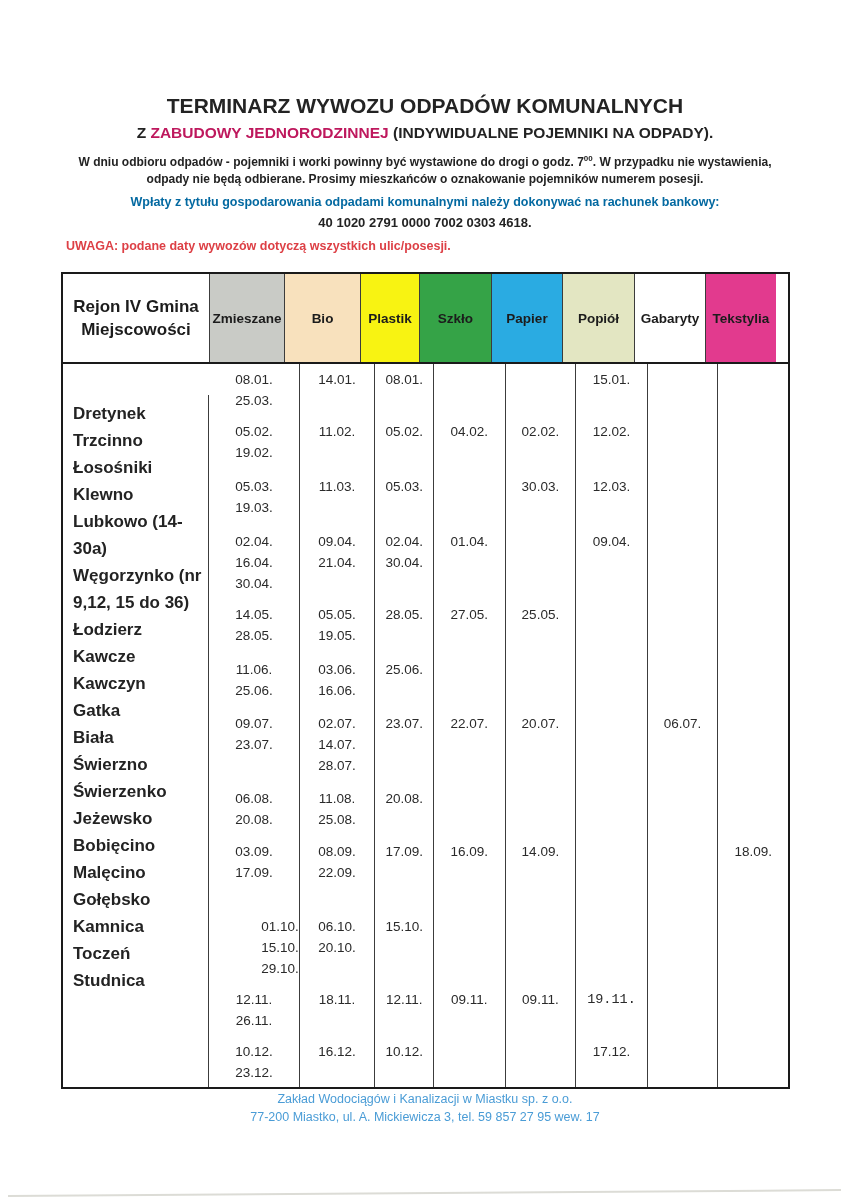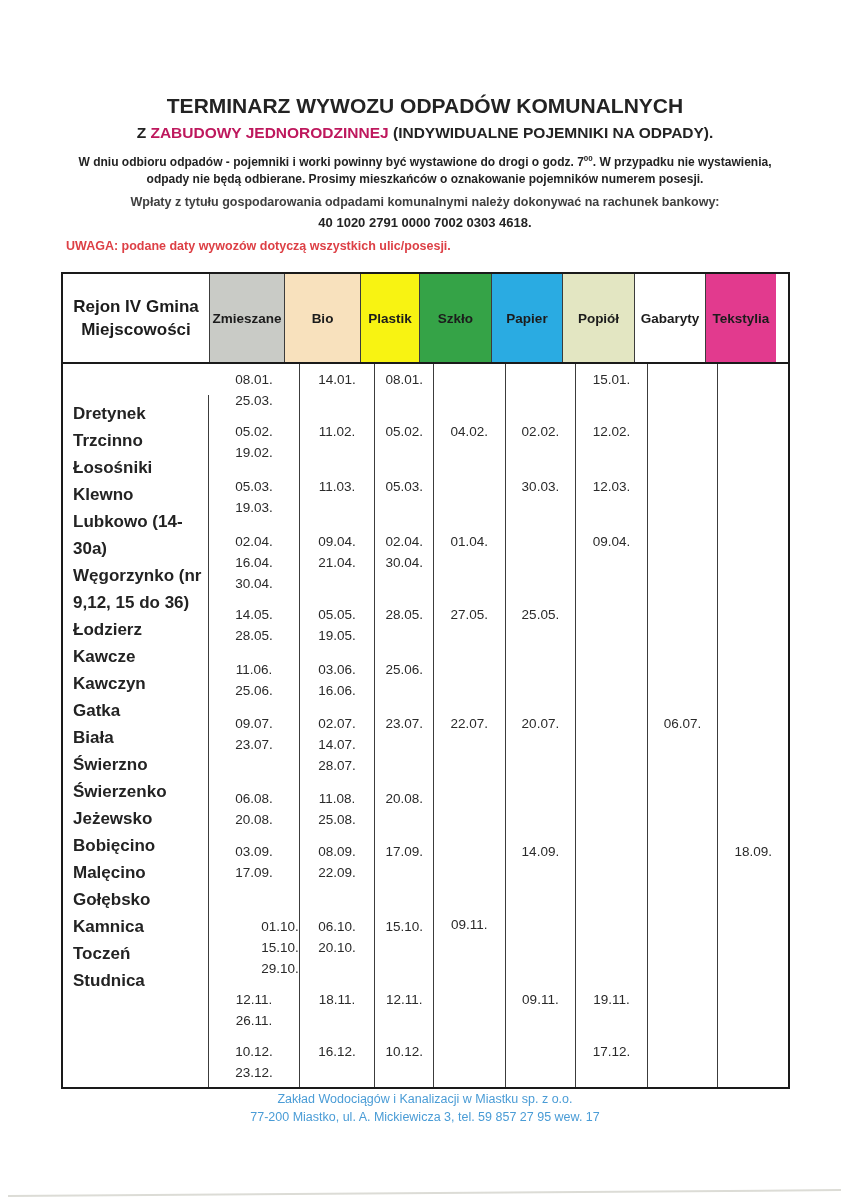--- a/index.html
+++ b/index.html
@@ -13,21 +13,21 @@
   }
   .topblock{position:absolute;left:60px;top:72px;width:730px;text-align:center;}
   .doc-title{font-size:20px;font-weight:bold;letter-spacing:.2px;}
   .doc-title .tmain{color:#232323;text-decoration:underline;}
   .doc-title .tyear{color:#d42a26;text-decoration:underline;}
   .heading1{margin-top:22px;font-size:21px;font-weight:bold;color:#232323;}
   .heading2{margin-top:6px;font-size:15.5px;font-weight:bold;color:#232323;}
   .heading2 .red{color:#be185d;}
   .notice{margin-top:8px;font-size:12px;font-weight:bold;line-height:17px;color:#232323;}
   .notice sup{font-size:8px;}
-  .payment{margin-top:7px;font-size:12.5px;font-weight:bold;color:#404040;}
+  .payment{margin-top:7px;font-size:12.5px;font-weight:bold;color:#0369a1;}
   .account{margin-top:6px;font-size:13px;font-weight:bold;color:#232323;}
   .warning{
     position:absolute;left:66px;top:239px;width:700px;
     font-size:12.5px;font-weight:bold;color:#dd4046;text-align:left;
   }
   
   .sched{
     position:absolute;left:61px;top:272px;width:729px;
     border:2px solid #1a1a1a;box-sizing:border-box;background:#fff;
   }
@@ -287,20 +287,23 @@
             <div class="dateline">01.04.</div>
           </div>
           <div class="mgroup" style="height: 55px;">
             <div class="dateline">27.05.</div>
           </div>
           <div class="mgroup" style="height: 54px;"></div>
           <div class="mgroup" style="height: 75px;">
             <div class="dateline">22.07.</div>
           </div>
           <div class="mgroup" style="height: 53px;"></div>
+          <div class="mgroup" style="height: 75px;">
+            <div class="dateline">16.09.</div>
+          </div>
           <div class="mgroup" style="height: 73px;"></div>
           <div class="mgroup" style="height: 52px;">
             <div class="dateline">09.11.</div>
           </div>
           <div class="mgroup" style="height: 46px;"></div>
         </div>
         <div class="bodycol" style="width: 71px;">
           <div class="mgroup" style="height: 52px;"></div>
           <div class="mgroup" style="height: 55px;">
             <div class="dateline">02.02.</div>
@@ -338,21 +341,21 @@
           </div>
           <div class="mgroup" style="height: 73px;">
             <div class="dateline">09.04.</div>
           </div>
           <div class="mgroup" style="height: 55px;"></div>
           <div class="mgroup" style="height: 54px;"></div>
           <div class="mgroup" style="height: 75px;"></div>
           <div class="mgroup" style="height: 53px;"></div>
           <div class="mgroup" style="height: 75px;"></div>
           <div class="mgroup" style="height: 73px;"></div>
-          <div class="mgroup" style="height: 52px;">
+          <div class="mgroup" style="height: 52px; font-family: Liberation Mono, monospace;">
             <div class="dateline">19.11.</div>
           </div>
           <div class="mgroup" style="height: 46px;">
             <div class="dateline">17.12.</div>
           </div>
         </div>
         <div class="bodycol" style="width: 71px;">
           <div class="mgroup" style="height: 52px;"></div>
           <div class="mgroup" style="height: 55px;"></div>
           <div class="mgroup" style="height: 55px;"></div>

